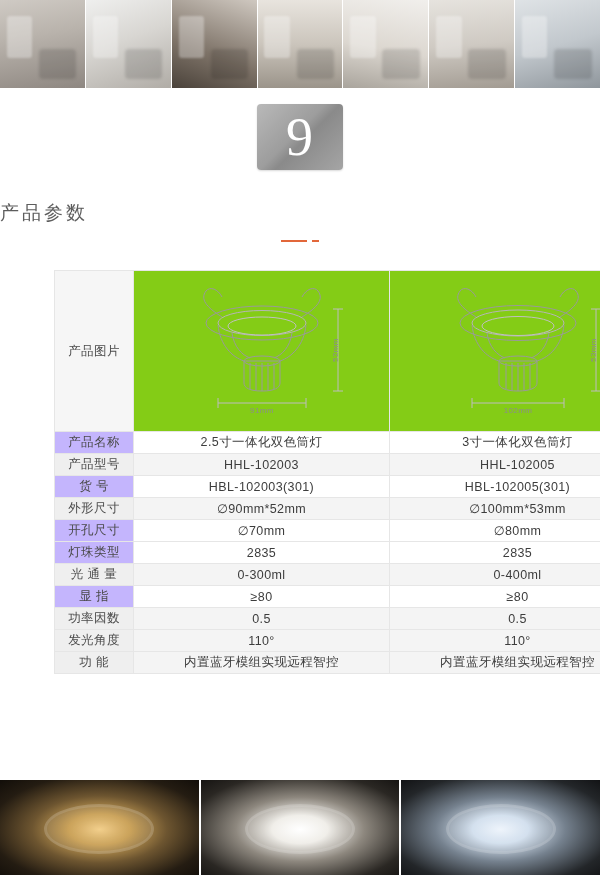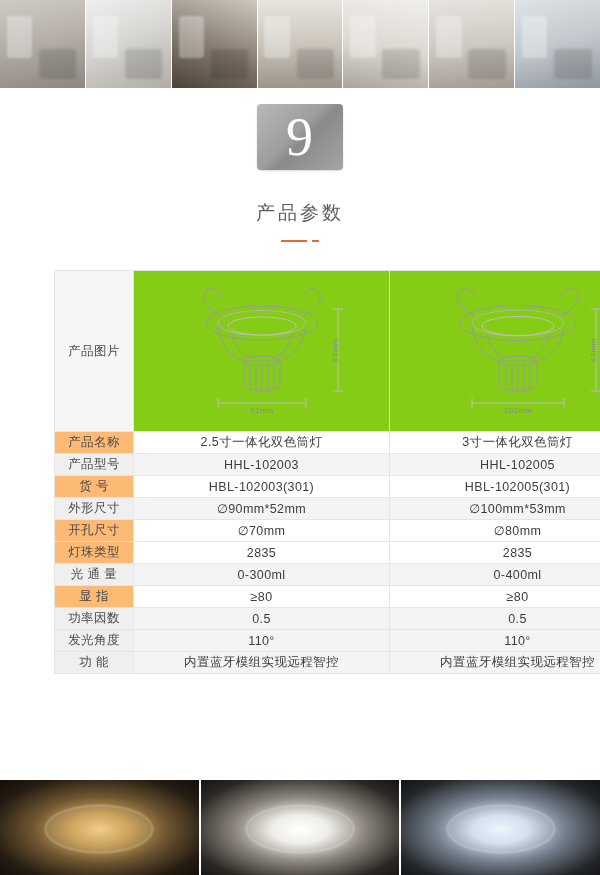--- a/index.html
+++ b/index.html
@@ -83,21 +83,21 @@
     font-family: "Liberation Serif", serif;
     font-size: 54px;
     line-height: 54px;
     color: #ffffff;
     font-weight: 400;
     letter-spacing: 1px;
   }
 
   
   .sect-title {
-    text-align: center;
+    text-align: left;
     font-size: 19px;
     letter-spacing: 3px;
     color: #5d5d5d;
     margin-top: 30px;
     font-family: "Liberation Sans", sans-serif;
   }
   .rule {
     display: flex;
     justify-content: center;
     align-items: center;
@@ -130,21 +130,21 @@
   table.spec td {
     border: 1px solid #e6e6e6;
     padding: 0;
     height: 21px;
     text-align: center;
     vertical-align: middle;
     letter-spacing: 0.4px;
   }
   td.label {
     width: 78px;
-    background: #fdba74;
+    background: #c4b5fd;
     color: #4a4a4a;
   }
   tr.alt td { background: #f4f4f4; }
   tr.alt td.label { background: #efefef; }
 
   
   .img-row td { height: 160px; }
   .img-cell {
     position: relative;
     background: #84cc16;

